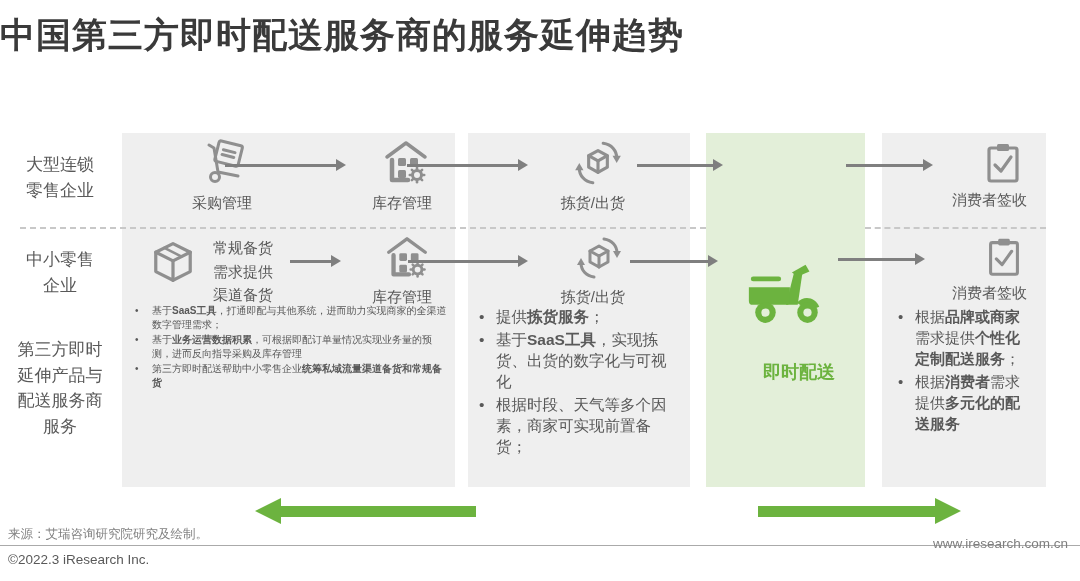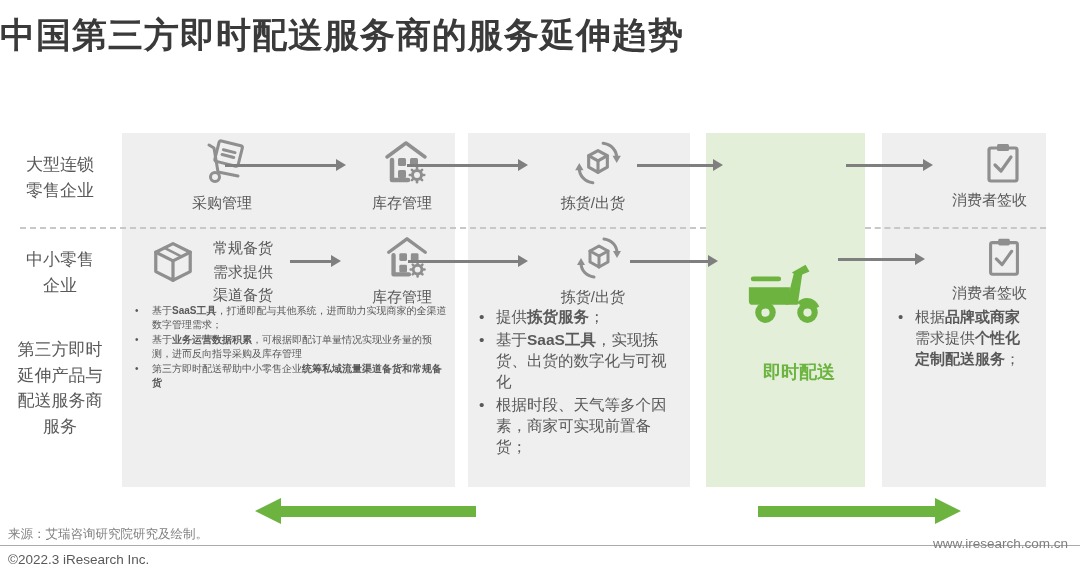--- a/index.html
+++ b/index.html
@@ -233,20 +233,21 @@
   </ul>
 
   <ul class="bullets" style="left:474px;top:306px;width:200px;font-size:15.5px;line-height:1.36">
     <li><span>提供</span><span class="b">拣货服务</span><span>；</span></li>
     <li><span>基于</span><span class="b">SaaS工具</span><span>，实现拣货、出货的数字化与可视化</span></li>
     <li><span>根据时段、天气等多个因素，商家可实现前置备货；</span></li>
   </ul>
 
   <ul class="bullets" style="left:893px;top:306px;width:140px;font-size:15px;line-height:1.4">
     <li><span>根据</span><span class="b">品牌或商家</span><span>需求提供</span><span class="b">个性化定制配送服务</span><span>；</span></li>
+    <li><span>根据</span><span class="b">消费者</span><span>需求提供</span><span class="b">多元化的配送服务</span></li>
   </ul>
 
   <div class="garrow left" style="left:280px;width:196px"></div>
   <div class="garrow right" style="left:758px;width:178px"></div>
 
   <div class="src">来源：艾瑞咨询研究院研究及绘制。</div>
   <div class="footrule"></div>
   <div class="copy">©2022.3 iResearch Inc.</div>
   <div class="site">www.iresearch.com.cn</div>
 

